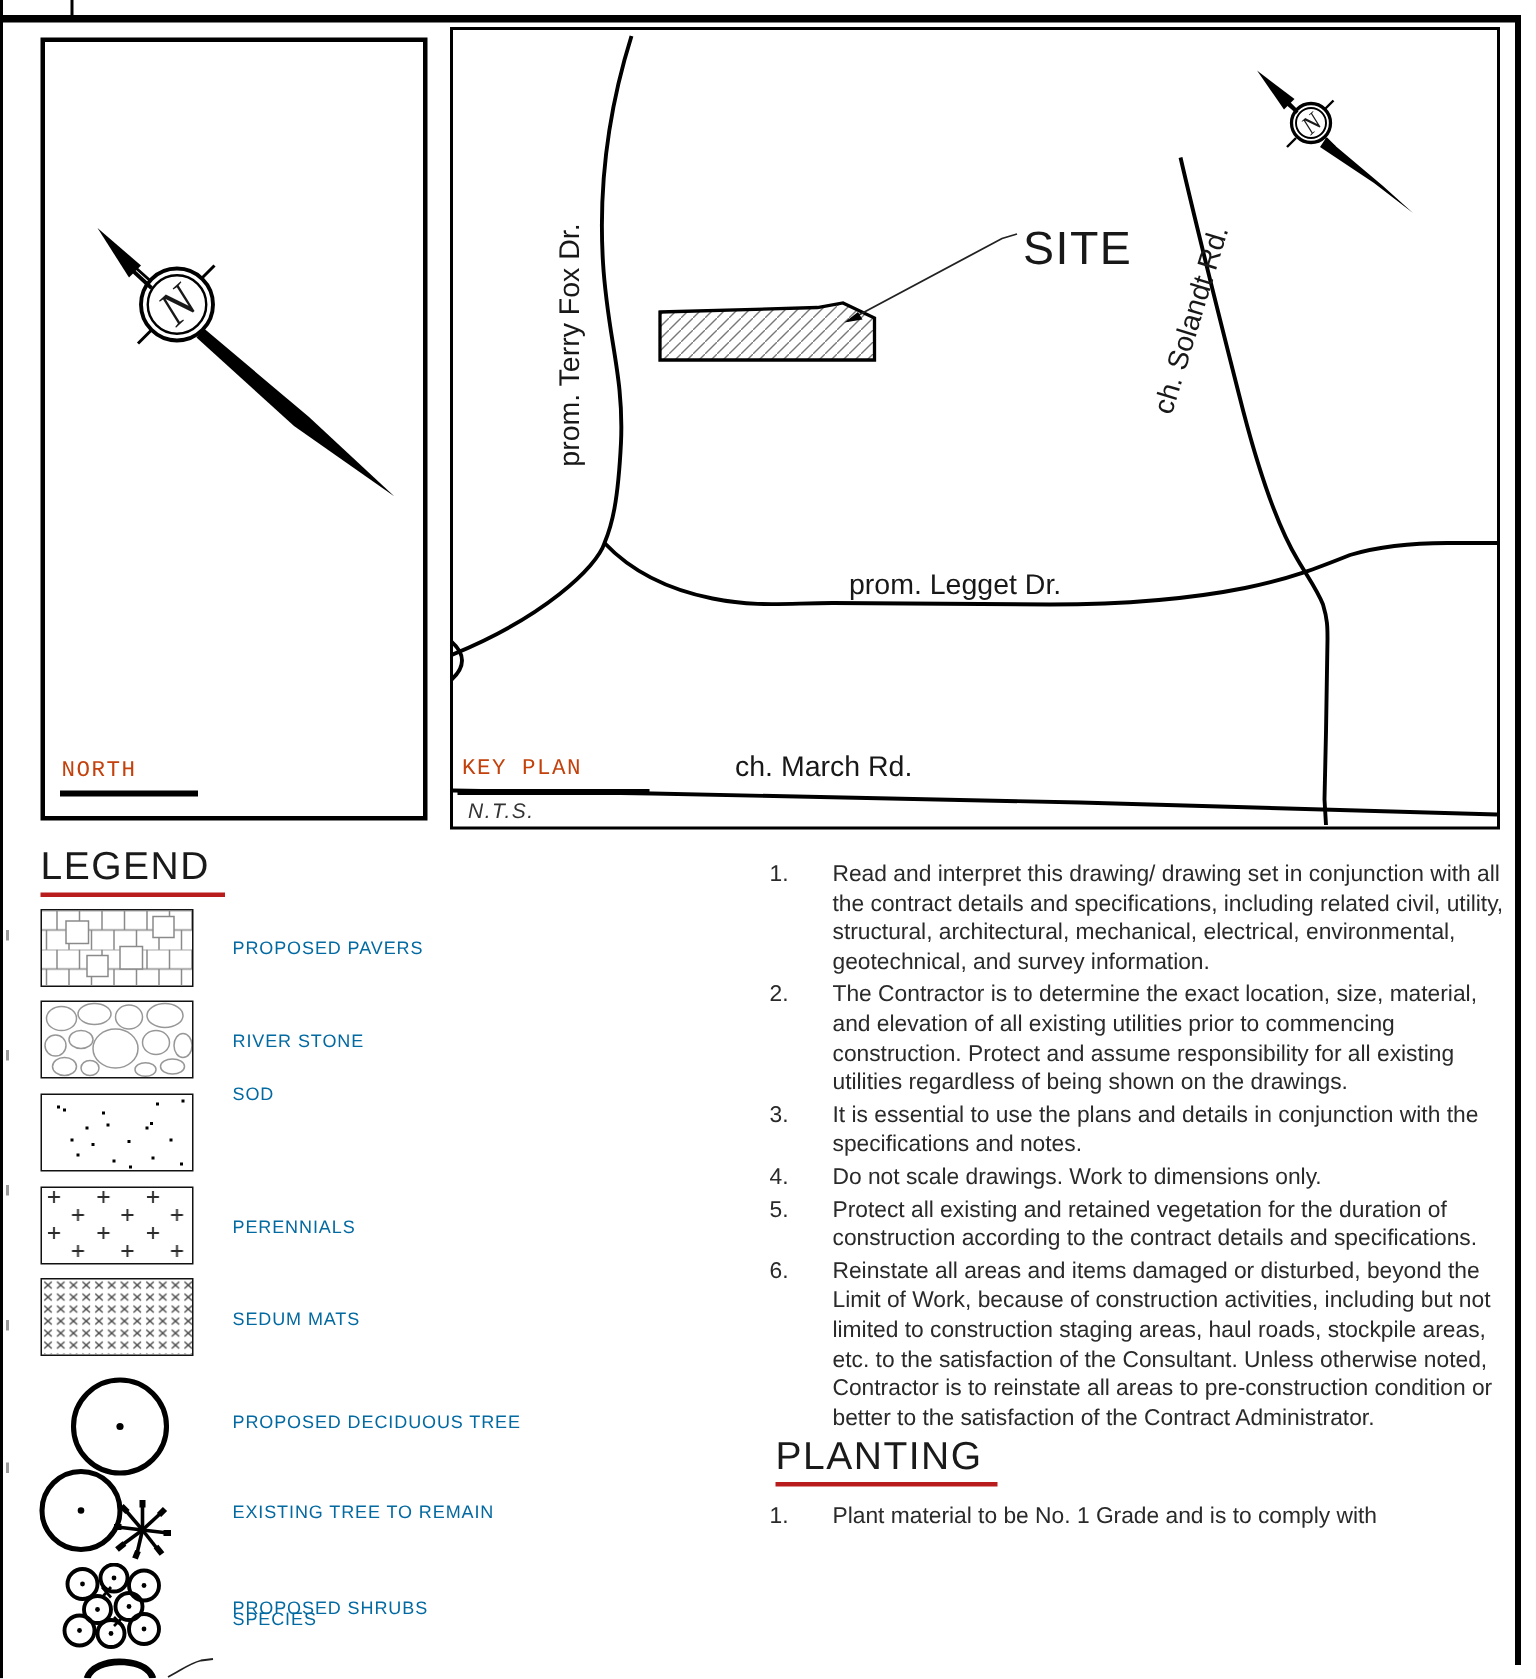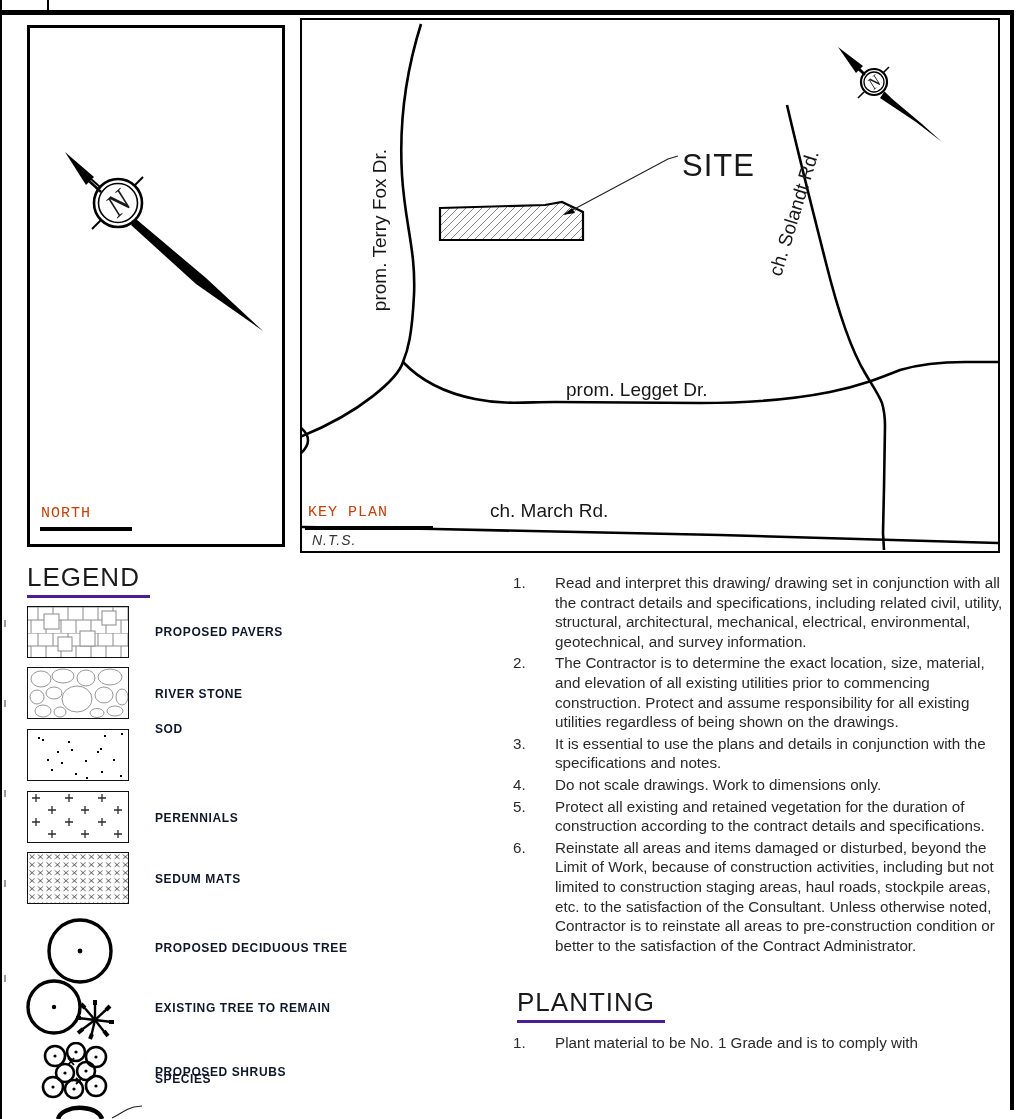--- a/index.html
+++ b/index.html
@@ -13,31 +13,31 @@
   .top-tick{left:47px;top:0;width:2px;height:12px;background:#000;}
   .stamp-mark{width:2px;height:7px;background:#9a9a9a;left:4px;}
   
   .north-panel{left:27px;top:25px;width:252px;height:516px;border:3px solid #000;background:#fff;}
   .keyplan-panel{left:300px;top:18px;width:696px;height:531px;border:2px solid #000;background:#fff;}
   .panel-title{font-size:15px;letter-spacing:1px;color:#c2410c;font-family:Liberation Mono, monospace;}
   .title-underline{background:#000;height:4px;}
   .nts{font-size:14px;letter-spacing:1px;color:#333;font-style:italic;}
   
   .section-title{font-size:26px;letter-spacing:1px;color:#1a1a1a;display:inline-block;
-                 border-bottom:3px solid #4c1d95;padding:0 10px 2px 0;}
-  
-  .legend-label{font-size:12px;letter-spacing:0.6px;color:#0f172a;white-space:nowrap;font-weight:bold;}
+                 border-bottom:3px solid #b91c1c;padding:0 10px 2px 0;}
+  
+  .legend-label{font-size:12px;letter-spacing:0.6px;color:#0369a1;white-space:nowrap;}
   .swatch{border:1.6px solid #111;background:#fff;}
   
   .notes-col{left:512px;top:563px;width:492px;}
   .note-list{margin:10px 0 0 0;padding:0;list-style:none;}
   .note-item{display:flex;margin-top:2px;font-size:15.2px;line-height:19.6px;color:#2a2a2a;}
   .note-num{width:42px;flex:none;padding-left:1px;}
   .note-text{width:448px;}
-  .planting-gap{margin-top:32px;}
+  .planting-gap{margin-top:0;}
   svg text{fill:#181818;}
 </style>
 </head>
 <body>
 
 <div class="sheet">
 
   <div class="abs border-top"></div>
   <div class="abs border-right"></div>
   <div class="abs border-left"></div>

